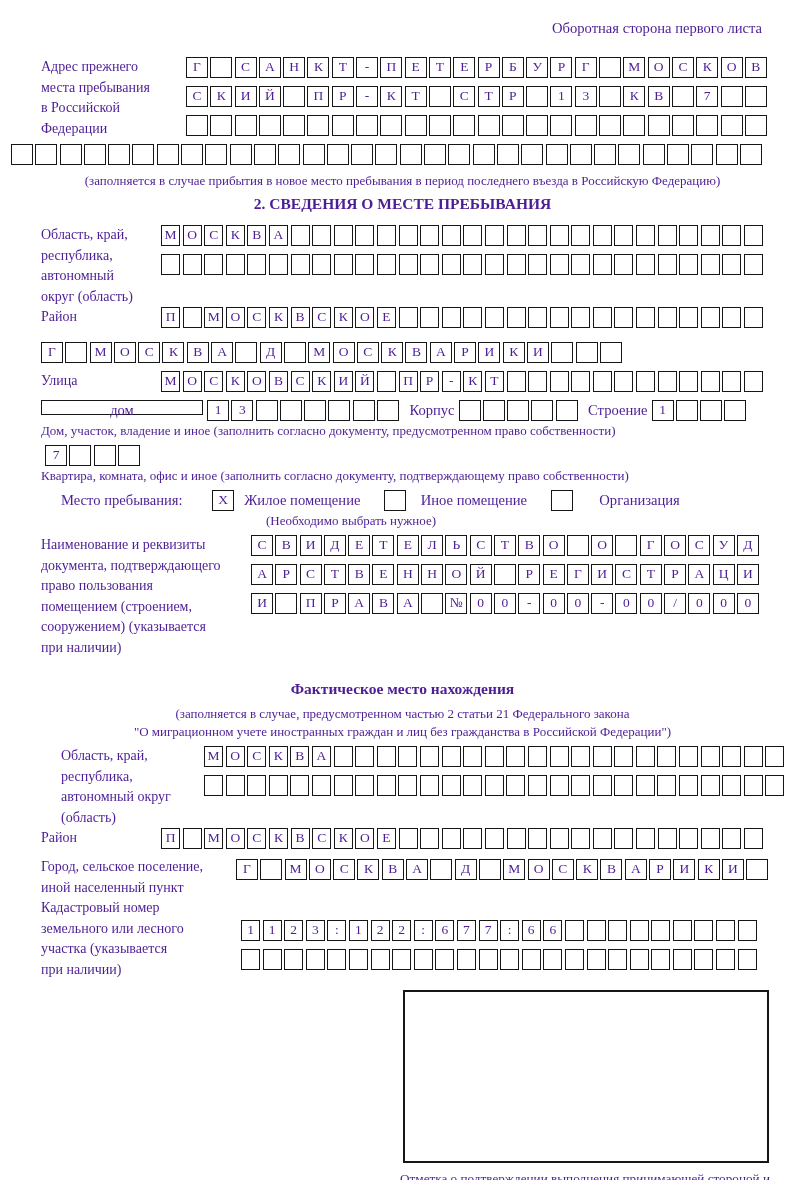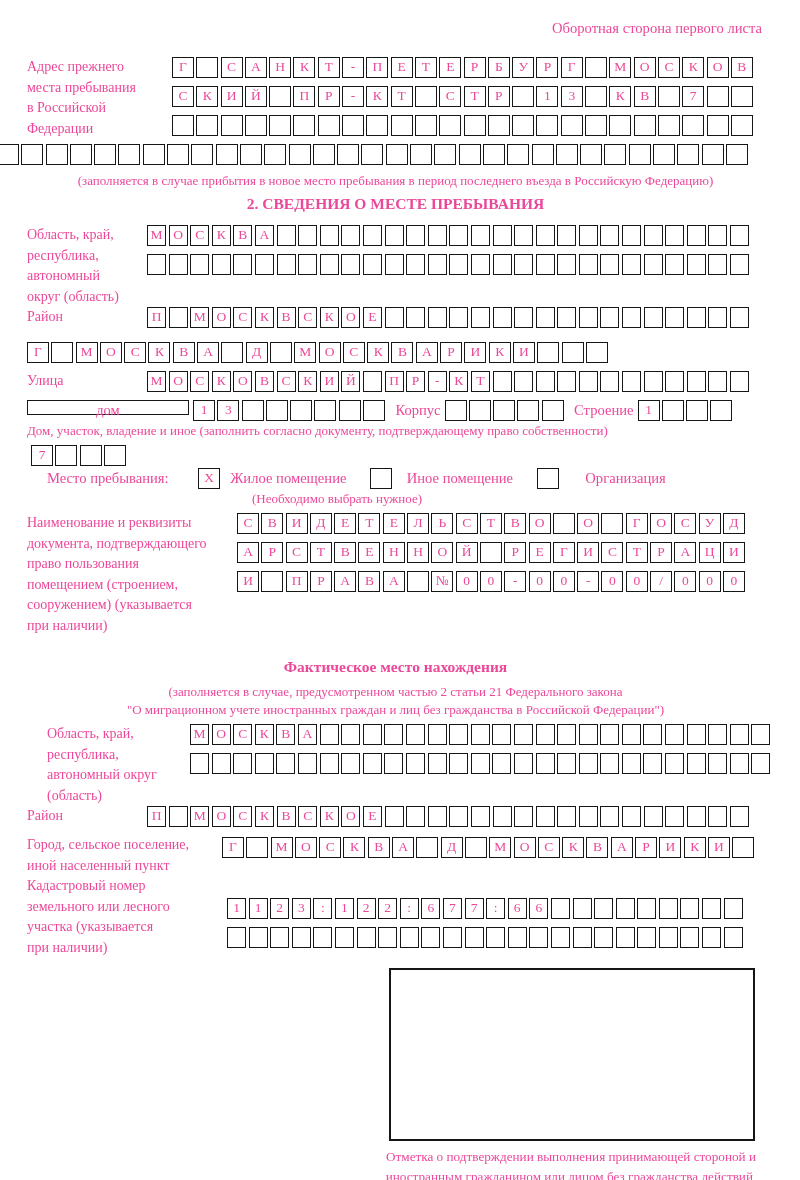--- a/index.html
+++ b/index.html
@@ -1,19 +1,19 @@
 <!DOCTYPE html>
 <html><head>
 <meta charset="utf-8">
 <style>
   html,body { margin:0; padding:0; background:#fff; }
   .page {
     width:800px; height:1180px; box-sizing:border-box;
-    padding:6px 36px 0 27px; position:relative;
-    background:#fff; color:#ec4899;
+    padding:6px 36px 0 41px; position:relative;
+    background:#fff; color:#4c1d95;
     font-family:"Liberation Serif", serif;
     overflow:hidden;
   }
   .hdr { text-align:right; font-size:14.6px; margin:14px 2px 20px 0; }
 
   .frow { display:flex; align-items:flex-start; }
   .col  { display:flex; flex-direction:column; }
   .lbl  { font-size:14px; line-height:20.5px; white-space:pre-line; flex:none; }
   .w120{width:120px;} .w143{width:143px;margin-left:20px;} .w145{width:145px;}
   .w195{width:195px;} .w200{width:200px;} .w210{width:210px;}
@@ -371,31 +371,32 @@
     <div class="gap8"></div>
     <div class="inline-lbl">Строение</div>
     <div class="gap4"></div>
     <div class="cellrow" style="margin-bottom:0;">
         <span class="cell">1</span>
         <span class="cell"></span>
         <span class="cell"></span>
         <span class="cell"></span>
       </div>
   </div>
-  <div class="caption" style="text-align:left;">Дом, участок, владение и иное (заполнить согласно документу, подтверждающему право собственности)</div>
+  <div class="caption" style="text-align:left;">Дом, участок, владение и иное (заполнить согласно документу, предусмотренном право собственности)</div>
 
   <div class="frow mb2">
     <div class="gap4"></div>
     <div class="cellrow" style="margin-bottom:0;">
         <span class="cell">7</span>
         <span class="cell"></span>
         <span class="cell"></span>
         <span class="cell"></span>
       </div>
   </div>
+  <div class="caption" style="text-align:left;">Квартира, комната, офис и иное (заполнить согласно документу, подтверждающему право собственности)</div>
 
   <div class="frow" style="align-items:center; margin-bottom:2px;">
     <div class="inline-lbl w143">Место пребывания:</div>
     <div class="gap8"></div>
     <div class="cellrow" style="margin-bottom:0;">
         <span class="cell">X</span>
       </div>
     <div class="gap8"></div>
     <div class="inline-lbl">Жилое помещение</div>
     <div class="gap12"></div>

